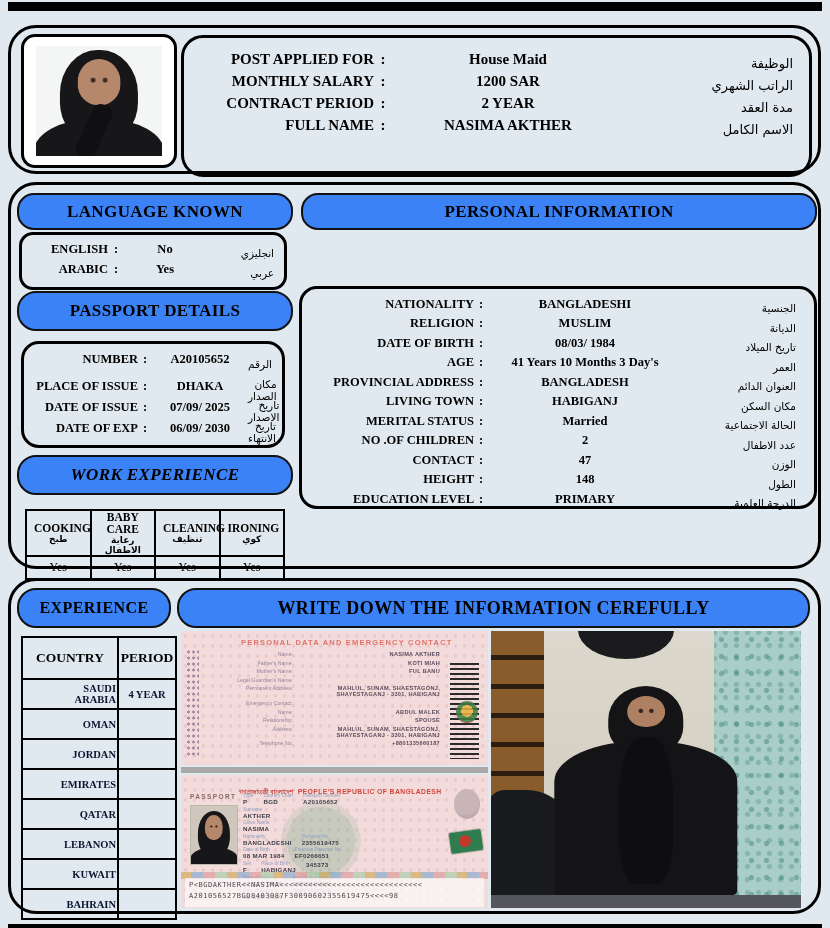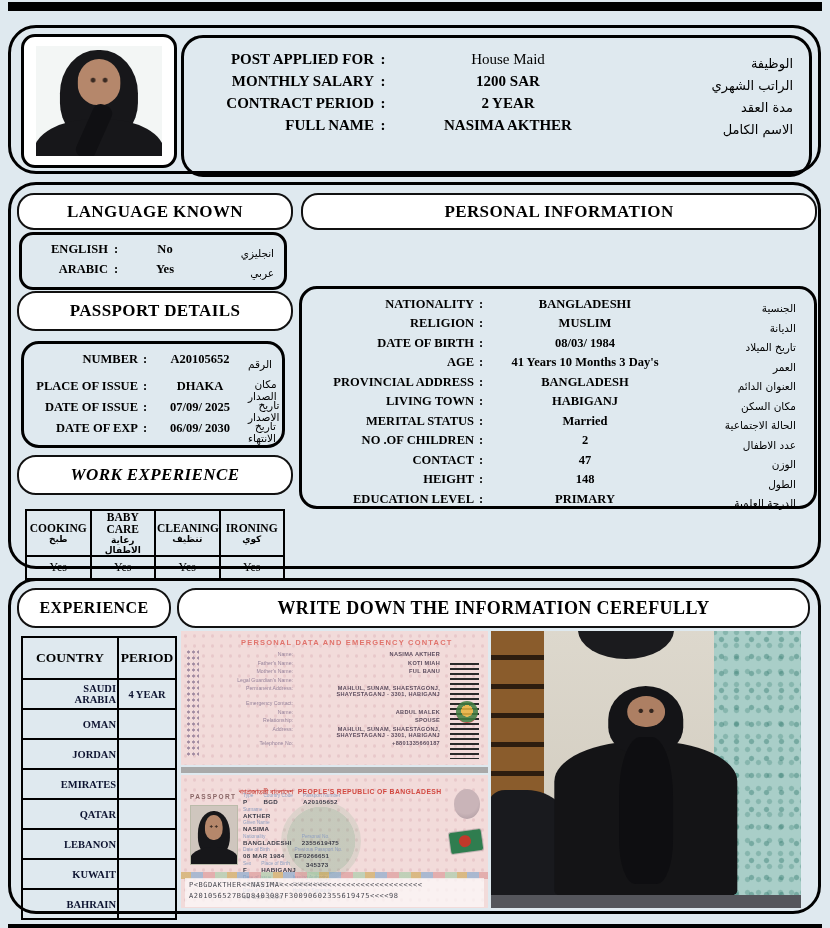--- a/index.html
+++ b/index.html
@@ -1,20 +1,20 @@
 <!DOCTYPE html>
 <html><head>
 <meta charset="utf-8">
 <style>
   html,body{margin:0;padding:0;}
   body{width:830px;height:928px;background:#dfe9ef;font-family:"Liberation Serif",serif;color:#000;overflow:hidden;}
   #page{position:relative;width:830px;height:928px;}
   .bar{position:absolute;left:8px;width:814px;background:#000;}
   .section{position:absolute;left:8px;width:807px;border:3.5px solid #000;border-radius:28px;}
-  .pill{position:absolute;background:#ffffff;border:2.5px solid #111;border-radius:17px;display:flex;align-items:center;justify-content:center;font-weight:700;letter-spacing:.4px;}
+  .pill{position:absolute;background:#3b82f6;border:2.5px solid #111;border-radius:17px;display:flex;align-items:center;justify-content:center;font-weight:700;letter-spacing:.4px;}
   .bbox{position:absolute;border:3px solid #000;border-radius:16px;}
   .info-row{display:grid;align-items:center;}
   .lbl{font-weight:700;text-align:right;white-space:nowrap;}
   .colon{font-weight:700;text-align:center;}
   .val{text-align:center;font-weight:600;}
   .ar{font-family:"DejaVu Sans",sans-serif;text-align:right;margin-top:8px;}
   
   .top-box .info-row{grid-template-columns:190px 18px 1fr 185px;height:22px;font-size:15px;}
   .top-box .ar{font-size:13px;padding-right:16px;}
   
@@ -23,21 +23,21 @@
   
   .pass-box .info-row{grid-template-columns:114px 14px 96px 1fr;height:21px;font-size:12.5px;}
   .pass-box .ar{font-size:10.5px;padding-right:10px;}
   
   .pers-box .info-row{grid-template-columns:172px 14px 1fr 132px;height:19.5px;font-size:12.5px;}
   .pers-box .ar{font-size:10.5px;padding-right:18px;}
   table{border-collapse:collapse;background:transparent;}
   th,td{border:2px solid #000;}
   
   .work-table{table-layout:fixed;width:260px;}
-  .work-table th{height:30px;padding:0 1px;}
+  .work-table th{height:30px;padding:0 7px;}
   .work-table .wt-en{font-size:11.5px;font-weight:700;text-align:center;line-height:12px;}
   .work-table .wt-ar{font-size:9px;font-weight:700;text-align:center;font-family:"DejaVu Sans",sans-serif;line-height:10px;}
   .work-table td{height:19px;text-align:center;font-size:12px;}
   
   .exp-table{table-layout:fixed;width:148px;}
   .exp-table th{height:38px;font-size:13.5px;font-weight:700;text-align:center;}
   .exp-table td{height:26px;font-size:10.5px;font-weight:700;color:#0d1330;}
   .exp-table td.c{padding-left:20px;text-align:right;}
   .exp-table td.p{text-align:center;}
   
@@ -106,21 +106,21 @@
         <div class="shoulders" style="width:104%;height:34%;"></div>
         <div class="scarf" style="left:38%;top:52%;width:16%;height:52%;"></div>
       </div>
     </div>
     <div class="bbox top-box" style="left:170px;top:7px;right:6px;height:126px;border-radius:22px;padding-top:10px;">
       <div>
 
       <div class="info-row">
           <span class="lbl">POST APPLIED FOR</span>
           <span class="colon">:</span>
-          <span class="val" style="font-weight:400;">House Maid</span>
+          <span class="val" style="font-weight:700;">House Maid</span>
           <span class="ar">الوظيفة</span>
         </div>
           <div class="info-row">
           <span class="lbl">MONTHLY SALARY</span>
           <span class="colon">:</span>
           <span class="val" style="font-weight:600;">1200 SAR</span>
           <span class="ar">الراتب الشهري</span>
         </div>
           <div class="info-row">
           <span class="lbl">CONTRACT PERIOD</span>

